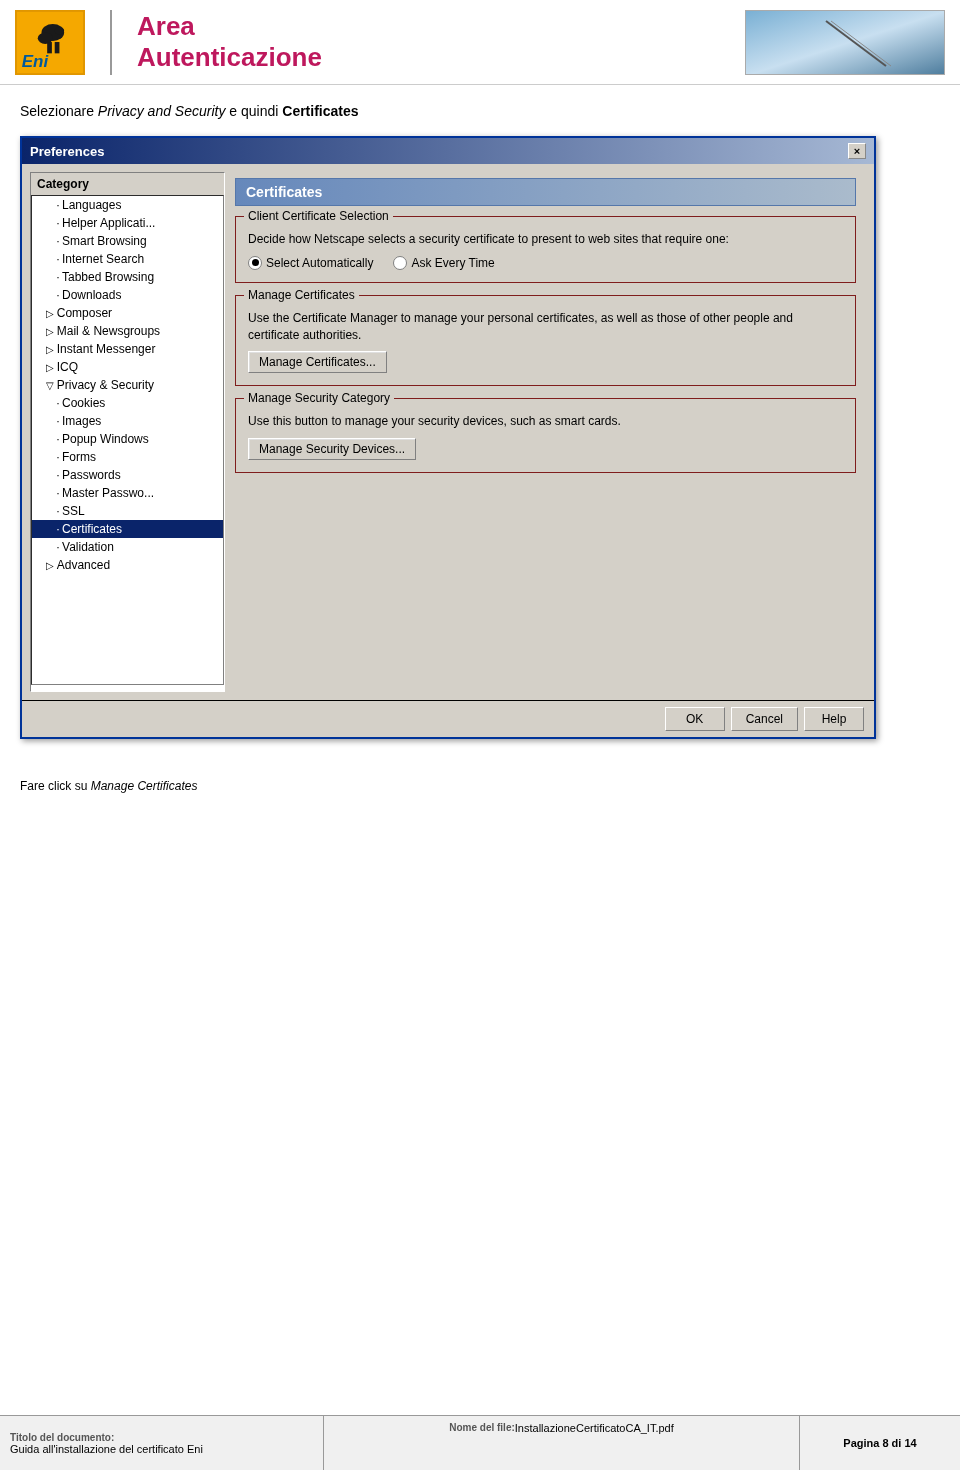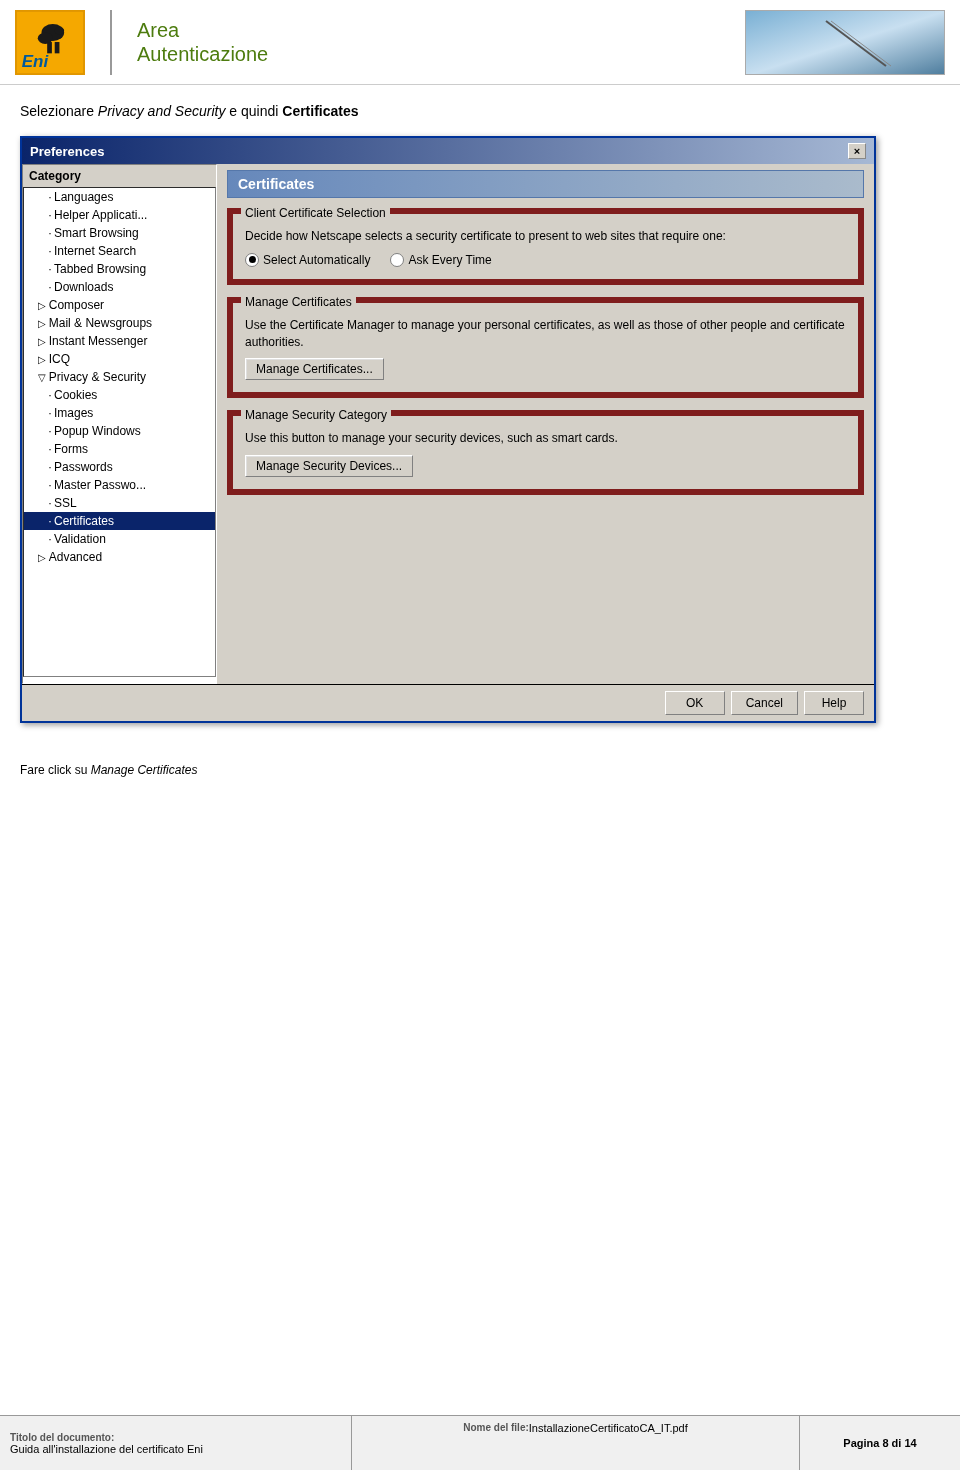--- a/index.html
+++ b/index.html
@@ -31,23 +31,23 @@
       width: 70px;
       height: 65px;
       background: #f5a800;
       display: flex;
       align-items: center;
       justify-content: center;
       position: relative;
       border: 2px solid #e09600;
     }
     .header-title {
-      font-size: 20px;
-      font-weight: normal;
-      color: #4d7c0f;
+      font-size: 26px;
+      font-weight: bold;
+      color: #be185d;
       line-height: 1.2;
     }
     .header-right {
       margin-left: auto;
       width: 200px;
       height: 65px;
       background: linear-gradient(135deg, #7ab0d4 0%, #a8c8e0 30%, #c8dff0 60%, #5a8ab0 100%);
       border: 1px solid #aaa;
       position: relative;
       overflow: hidden;
@@ -106,20 +106,21 @@
       display: flex;
       align-items: center;
       justify-content: center;
       font-size: 11px;
       font-weight: bold;
       color: #000;
       cursor: pointer;
     }
     .dialog-body {
       display: flex;
+      padding: 8px;
       gap: 0;
     }
 
     
     .category-panel {
       width: 195px;
       min-height: 520px;
       background: #fff;
       border: 1px solid #808080;
       border-right-color: #fff;
@@ -165,21 +166,21 @@
       color: #fff;
       padding: 5px 10px;
       font-size: 14px;
       font-weight: bold;
       margin-bottom: 10px;
       border: 1px solid #5577aa;
     }
 
     
     .section-box {
-      border: 6px solid #7f1d1d;
+      border: 1px solid #7f1d1d;
       background: #d4d0c8;
       margin-bottom: 12px;
       padding: 8px 12px 12px 12px;
       position: relative;
     }
     .section-box-title {
       position: absolute;
       top: -8px;
       left: 8px;
       background: #d4d0c8;
@@ -284,21 +285,21 @@
       bottom: 0;
       left: 0;
       width: 960px;
       height: 55px;
       background: #f0f0f0;
       border-top: 1px solid #999;
       display: flex;
       font-size: 11px;
     }
     .footer-left {
-      width: 352px;
+      width: 324px;
       padding: 6px 10px;
       border-right: 1px solid #999;
       display: flex;
       flex-direction: column;
       justify-content: center;
     }
     .footer-center {
       flex: 1;
       padding: 6px 10px;
       border-right: 1px solid #999;

